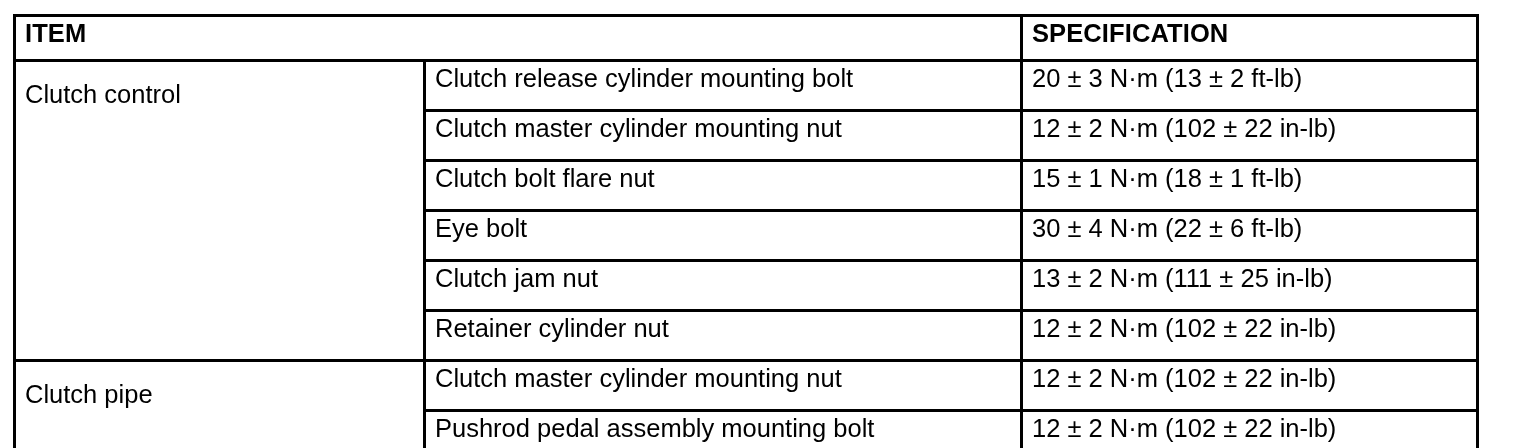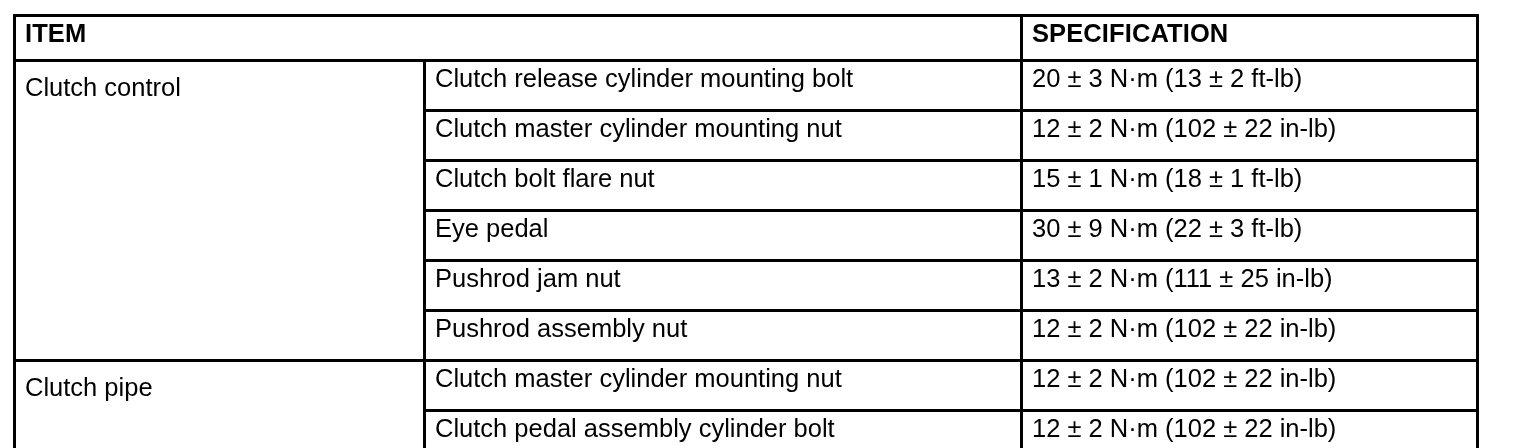--- a/index.html
+++ b/index.html
@@ -56,21 +56,21 @@
 
   .row-header { height: 45px; }
   .row-data { height: 50px; }
 
   .cell-text {
     display: block;
     padding-top: 3px;
   }
 
   .group-cell .cell-text {
-    padding-top: 12px;
+    padding-top: 19px;
   }
 </style>
 </head>
 <body>
 
 <div id="spec-table-wrap">
   <table class="spec-table">
     <colgroup>
       <col class="col-group">
       <col class="col-detail">
@@ -110,57 +110,57 @@
       <tr class="row-data">
         <td>
           <span class="cell-text">Clutch bolt flare nut</span>
         </td>
         <td>
           <span class="cell-text">15 ± 1 N·m (18 ± 1 ft-lb)</span>
         </td>
       </tr>
       <tr class="row-data">
         <td>
-          <span class="cell-text">Eye pedal</span>
+          <span class="cell-text">Eye bolt</span>
         </td>
         <td>
-          <span class="cell-text">30 ± 9 N·m (22 ± 3 ft-lb)</span>
+          <span class="cell-text">30 ± 4 N·m (22 ± 6 ft-lb)</span>
         </td>
       </tr>
       <tr class="row-data">
         <td>
-          <span class="cell-text">Pushrod jam nut</span>
+          <span class="cell-text">Clutch jam nut</span>
         </td>
         <td>
           <span class="cell-text">13 ± 2 N·m (111 ± 25 in-lb)</span>
         </td>
       </tr>
       <tr class="row-data">
         <td>
-          <span class="cell-text">Pushrod assembly nut</span>
+          <span class="cell-text">Retainer cylinder nut</span>
         </td>
         <td>
           <span class="cell-text">12 ± 2 N·m (102 ± 22 in-lb)</span>
         </td>
       </tr>
 
       <tr class="row-data">
         <td class="group-cell" rowspan="2">
           <span class="cell-text">Clutch pipe</span>
         </td>
         <td>
           <span class="cell-text">Clutch master cylinder mounting nut</span>
         </td>
         <td>
           <span class="cell-text">12 ± 2 N·m (102 ± 22 in-lb)</span>
         </td>
       </tr>
       <tr class="row-data">
         <td>
-          <span class="cell-text">Clutch pedal assembly cylinder bolt</span>
+          <span class="cell-text">Pushrod pedal assembly mounting bolt</span>
         </td>
         <td>
           <span class="cell-text">12 ± 2 N·m (102 ± 22 in-lb)</span>
         </td>
       </tr>
     </tbody>
   </table>
 </div>
 
 </body></html>

